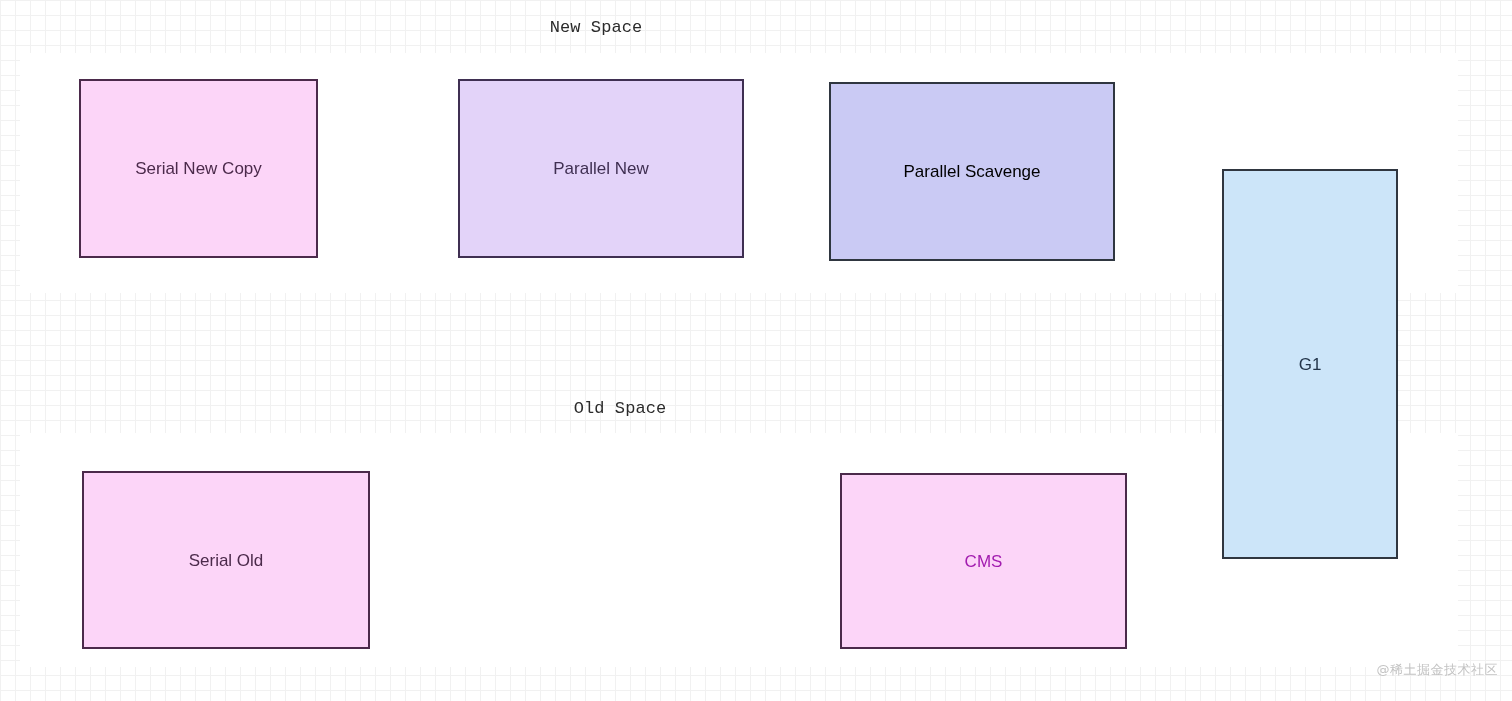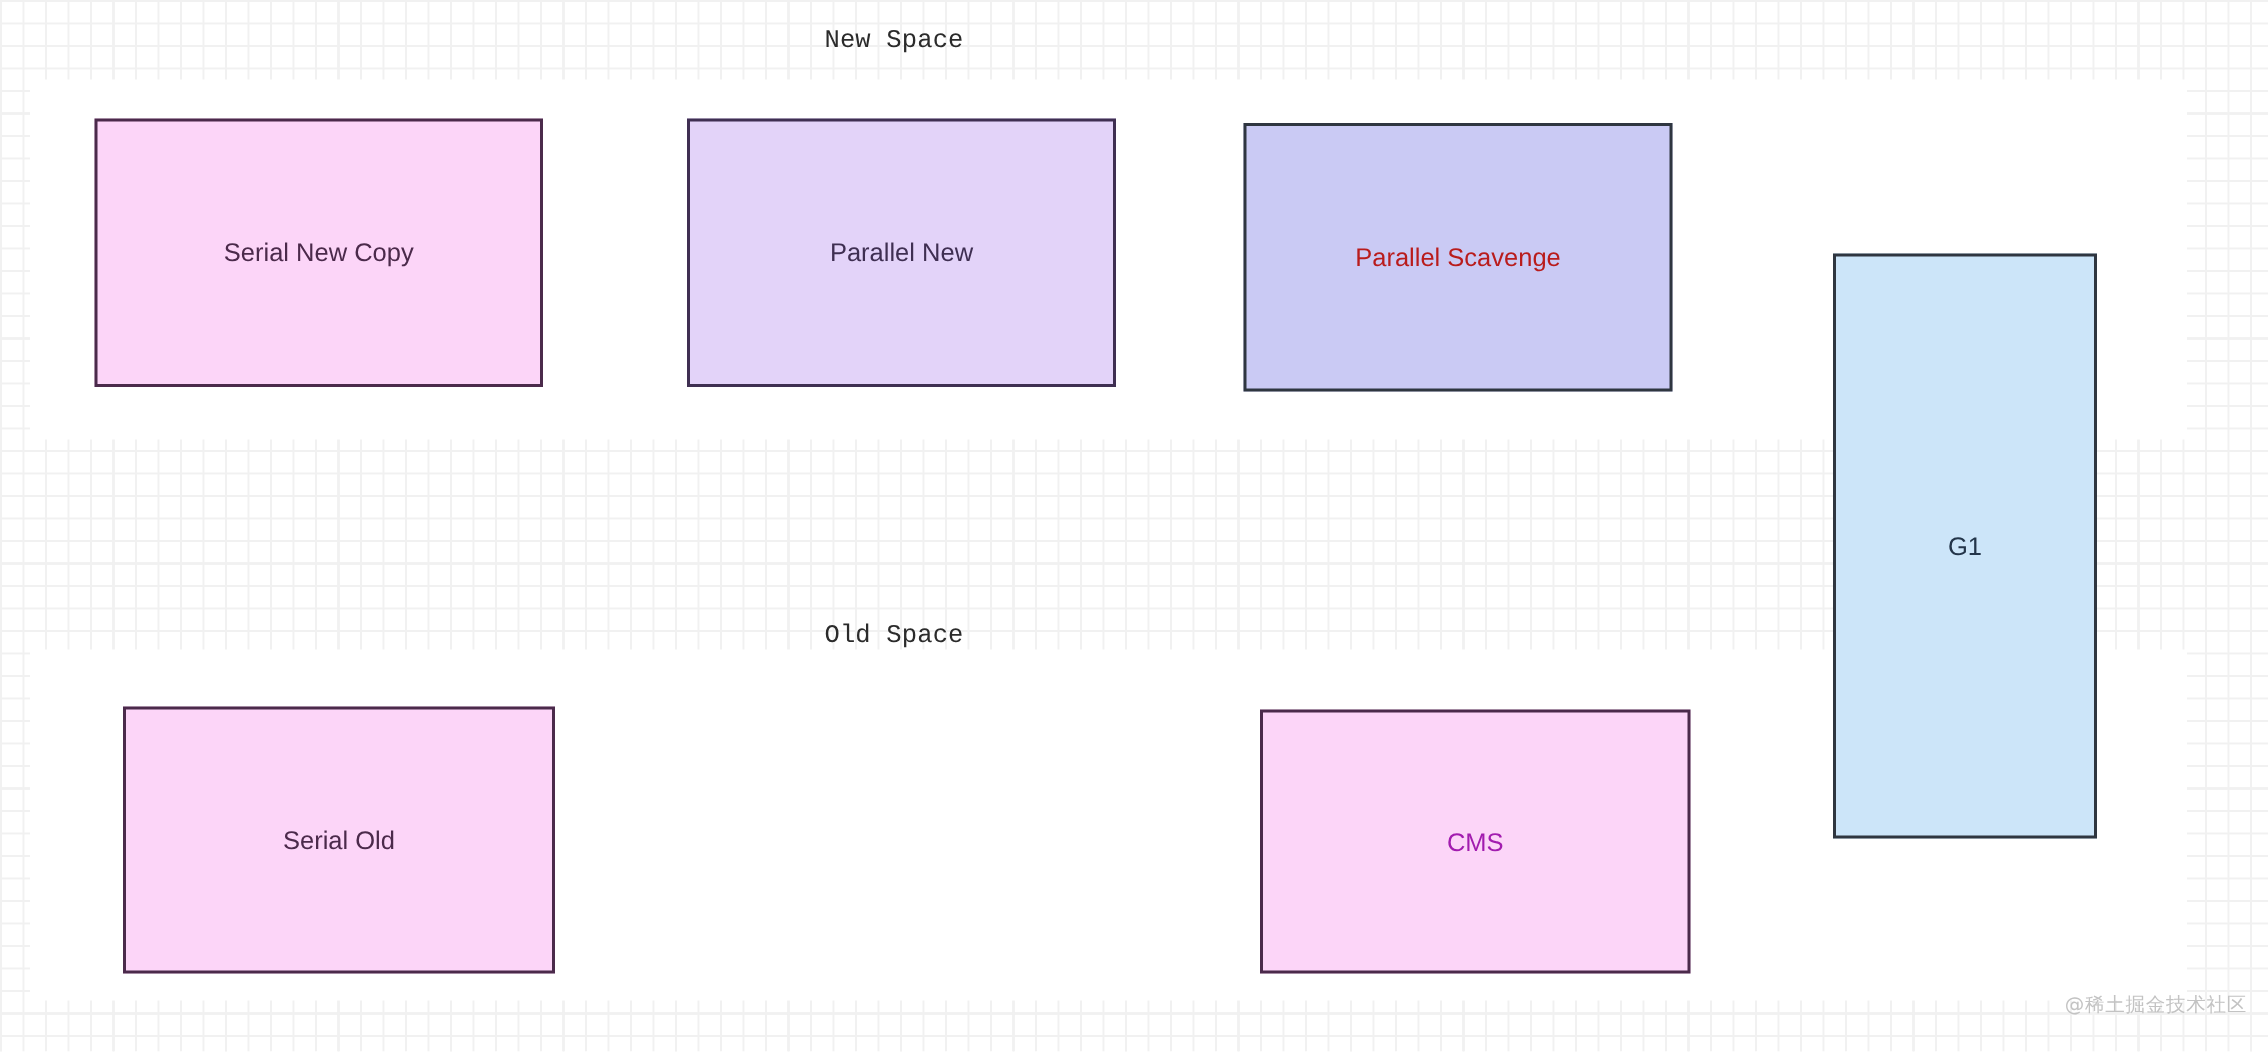--- a/index.html
+++ b/index.html
@@ -67,33 +67,33 @@
     line-height: 23px;
     white-space: pre-line;
   }
 
   .collector .lbl {
     display: block;
     white-space: pre-line;
   }
 
   
-  #box-serial-new-copy   { left: 63px;  top: 79px;  width: 299px; height: 179px; }
+  #box-serial-new-copy   { left: 79px;  top: 79px;  width: 239px; height: 179px; }
   #box-parallel-new      { left: 458px; top: 79px;  width: 286px; height: 179px; }
   #box-parallel-scavenge { left: 829px; top: 82px;  width: 286px; height: 179px; }
   #box-g1                { left: 1222px; top: 169px; width: 176px; height: 390px; z-index: 6; }
   #box-serial-old        { left: 82px;  top: 471px; width: 288px; height: 178px; }
   #box-parallel-compacting { left: 464px; top: 471px; width: 288px; height: 178px; }
   #box-cms               { left: 840px; top: 473px; width: 287px; height: 176px; }
 
   #frame-new-space { left: 20px; top: 53px;  width: 1438px; height: 240px; z-index: 2; }
   #frame-old-space { left: 20px; top: 433px; width: 1438px; height: 234px; z-index: 2; }
 
   #label-new-space { left: 496px; top: 18px;  width: 200px; }
-  #label-old-space { left: 496px; top: 399px; width: 200px; margin-top: 16px; }
+  #label-old-space { left: 520px; top: 399px; width: 200px; }
 
   .watermark {
     position: absolute;
     right: 14px;
     bottom: 22px;
     font-size: 13px;
     color: #c3c3c3;
     letter-spacing: 0.5px;
     white-space: nowrap;
     z-index: 8;
@@ -110,21 +110,21 @@
   <div class="space-frame" id="frame-new-space"></div>
 
   <div class="collector" id="box-serial-new-copy" style="background:#fcd5f8; border-color:#4b2a4b; color:#4b2a4b; z-index:4;">
     <span class="lbl">Serial New Copy</span>
   </div>
 
   <div class="collector" id="box-parallel-new" style="background:#e3d3f9; border-color:#3f2f52; color:#3f2f52; z-index:4;">
     <span class="lbl">Parallel New</span>
   </div>
 
-  <div class="collector" id="box-parallel-scavenge" style="background:#cacaf4; border-color:#2f3640; color:#b91c1c; z-index:4;">
+  <div class="collector" id="box-parallel-scavenge" style="background:#cacaf4; border-color:#2f3640; color:#000000; z-index:4;">
     <span class="lbl">Parallel Scavenge</span>
   </div>
 
   <div class="space-label" id="label-old-space">Old Space</div>
 
   <div class="space-frame" id="frame-old-space"></div>
 
   <div class="collector" id="box-serial-old" style="background:#fcd5f8; border-color:#4b2a4b; color:#4b2a4b; z-index:4;">
     <span class="lbl">Serial Old</span>
   </div>

